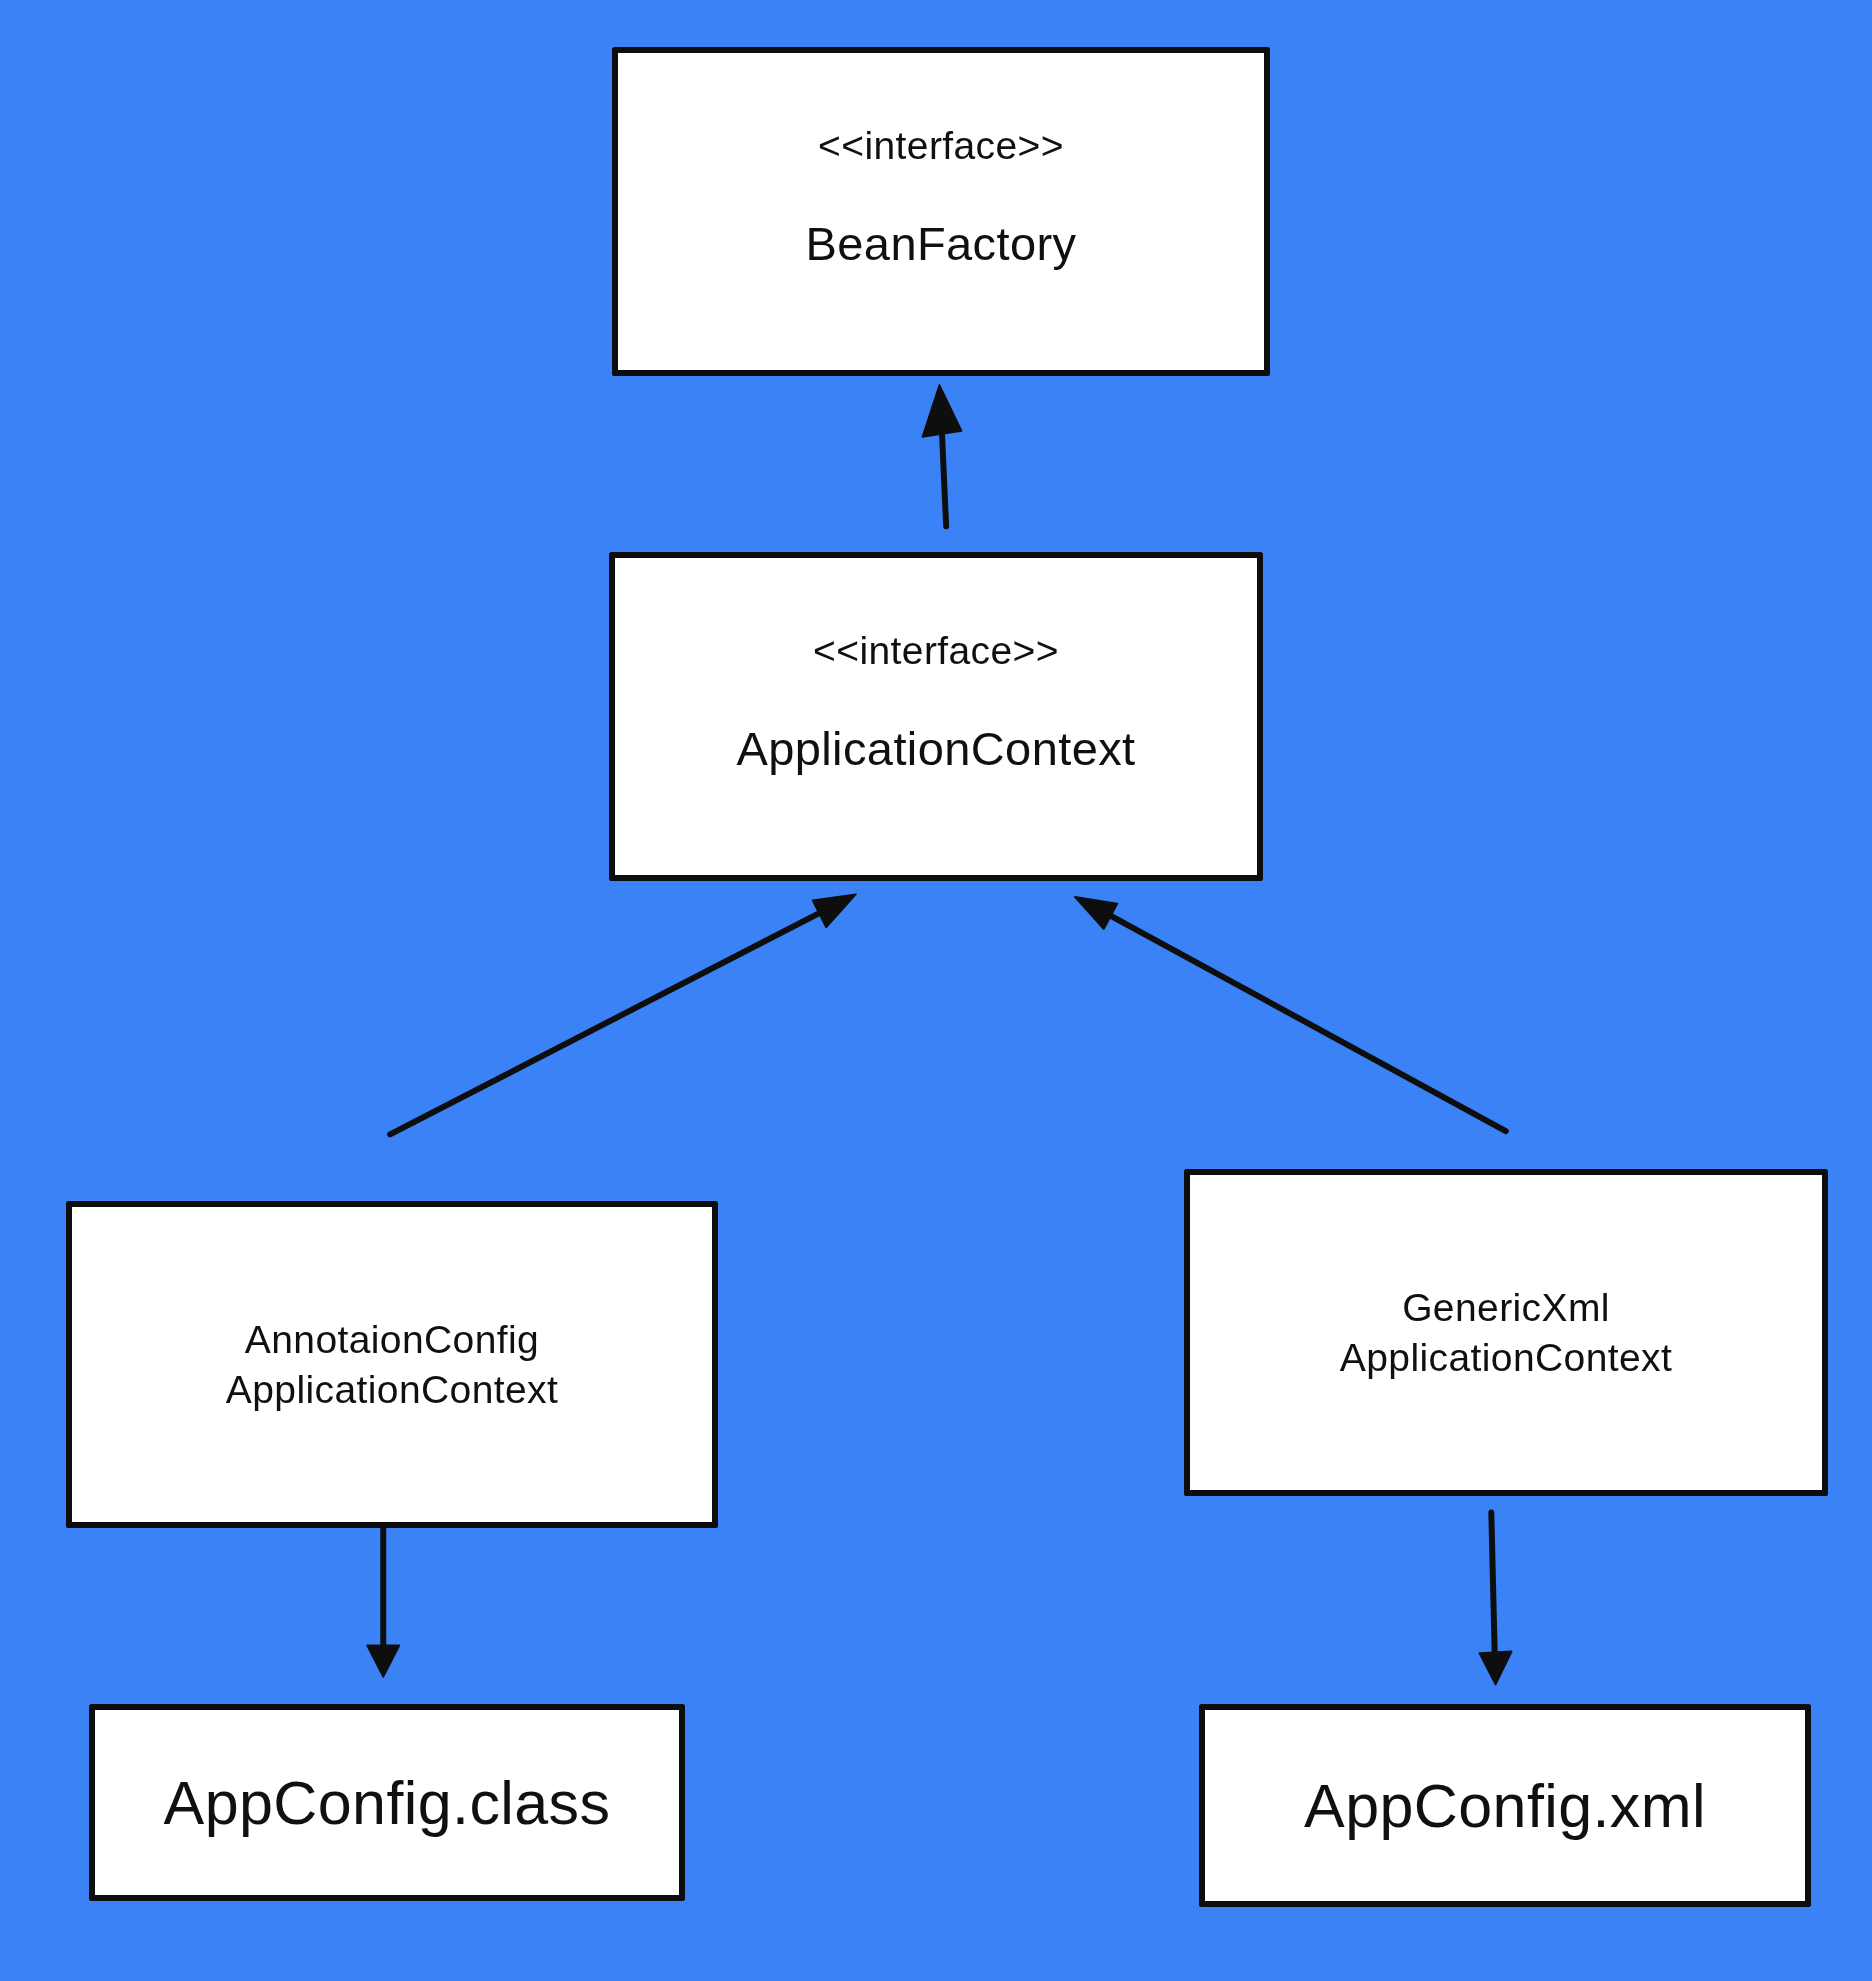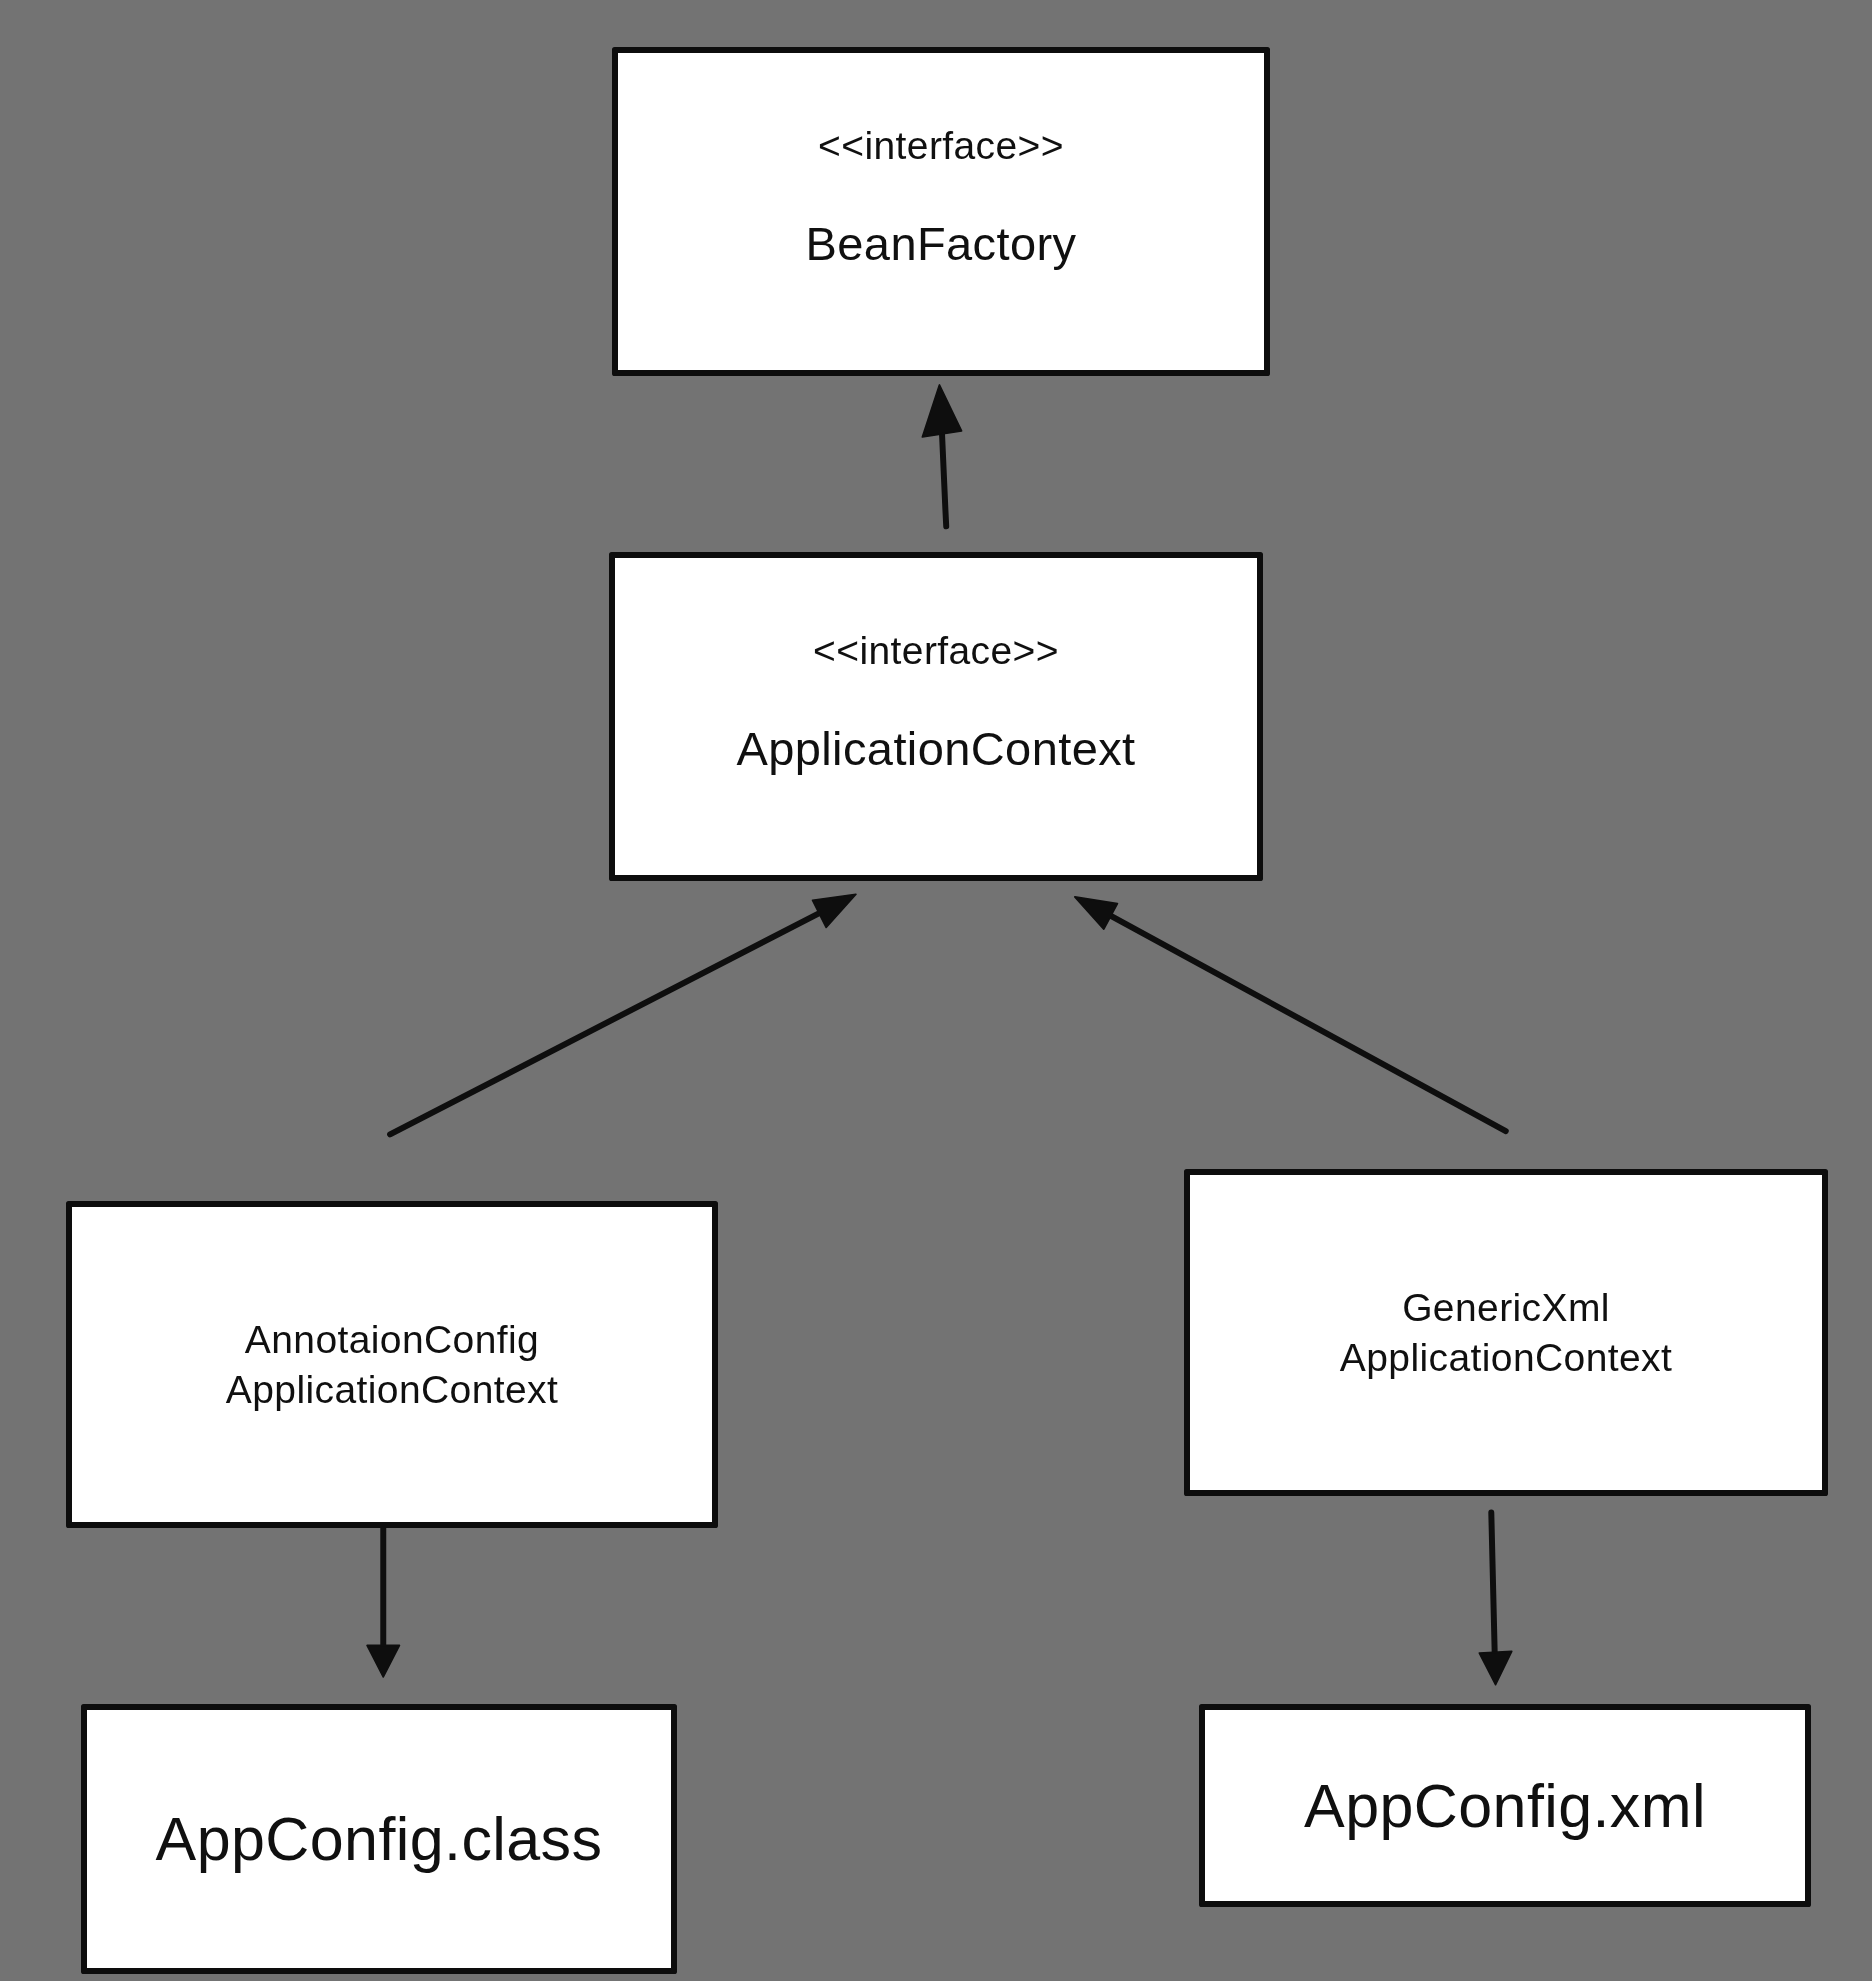--- a/index.html
+++ b/index.html
@@ -10,21 +10,21 @@
   body {
     width: 1872px;
     height: 1981px;
     font-family: "Liberation Sans", sans-serif;
     color: #101010;
   }
   .canvas {
     position: relative;
     width: 1872px;
     height: 1981px;
-    background: #737373;
+    background: #3b82f6;
     overflow: hidden;
   }
   .edges {
     position: absolute;
     left: 0;
     top: 0;
     width: 1872px;
     height: 1981px;
     display: block;
   }
@@ -73,21 +73,21 @@
   }
   
   .config .node-name {
     font-size: 61px;
     letter-spacing: 0.4px;
   }
   #box-bean-factory        { left: 612px;  top: 47px;   width: 658px; height: 329px; }
   #box-application-context { left: 609px;  top: 552px;  width: 654px; height: 329px; }
   #box-annotation-config   { left: 66px;   top: 1169px; width: 652px; height: 327px; margin-top: 32px; }
   #box-generic-xml         { left: 1184px; top: 1169px; width: 644px; height: 327px; }
-  #box-app-config-class    { left: 81px;   top: 1704px; width: 596px; height: 270px; }
+  #box-app-config-class    { left: 89px;   top: 1704px; width: 596px; height: 197px; }
   #box-app-config-xml      { left: 1199px; top: 1704px; width: 612px; height: 203px; }
 </style>
 </head>
 <body>
 
 <div class="canvas">
 
   <svg class="edges" viewBox="0 0 2198 2326" xmlns="http://www.w3.org/2000/svg" aria-hidden="true">
 
     <g>

